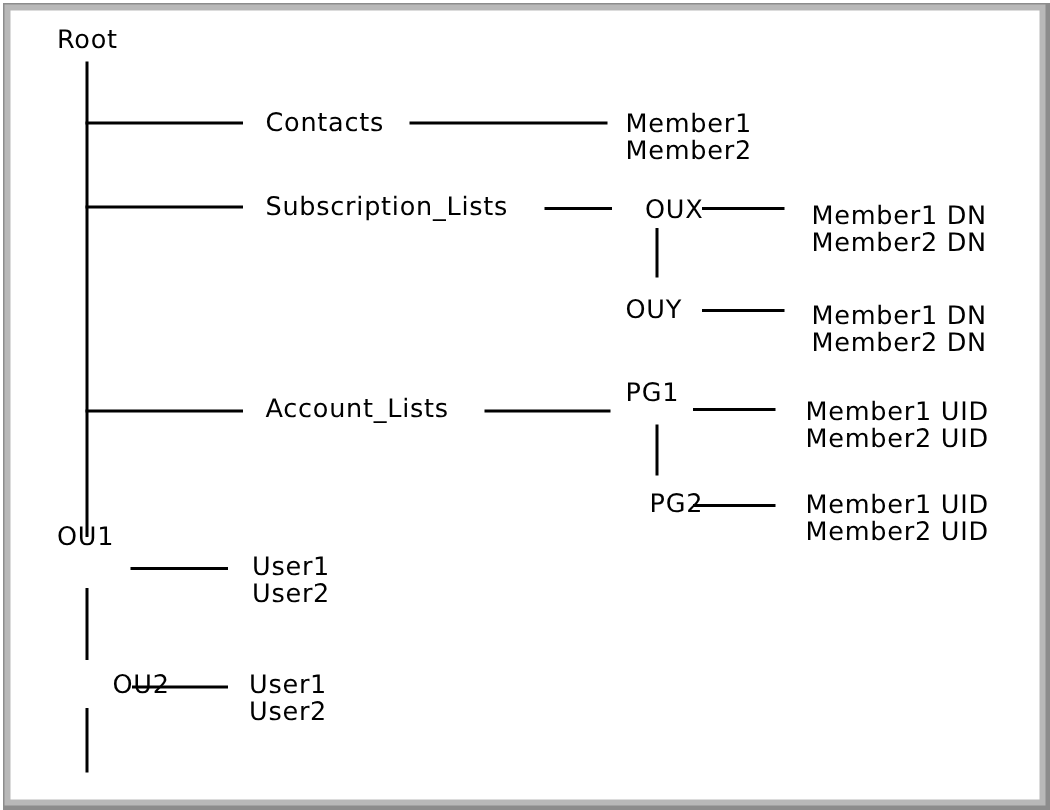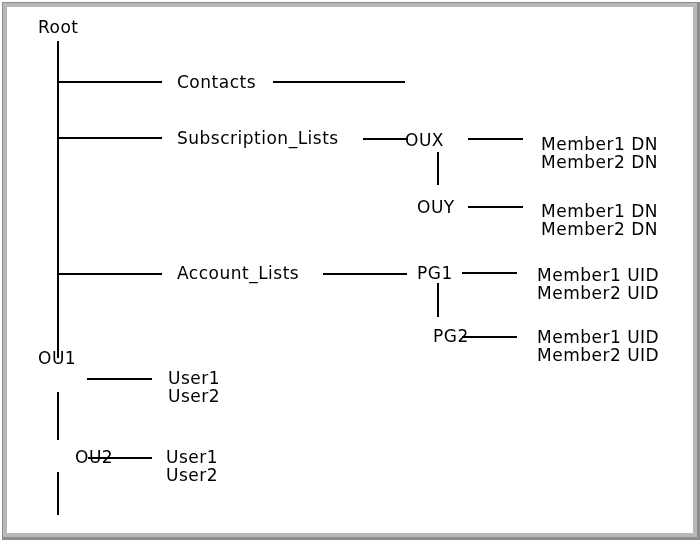--- a/index.html
+++ b/index.html
@@ -51,27 +51,31 @@
 <div id="stage">
   <div class="frame-dark"></div>
   <div class="frame-light"></div>
 
   <div class="canvas">
 
     <div class="lbl" style="left:31px; top:11px;">Root</div>
     <div class="lbl" style="left:170px; top:66px;text-align:center;">Contacts</div>
     <div class="lbl" style="left:170px; top:257px;">Account_Lists</div>
     <div class="lbl" style="left:170px; top:122px;">Subscription_Lists</div>
-    <div class="lbl" style="left:398px; top:124px;">OUX</div>
+    <div class="lbl" style="left:423px; top:124px;">OUX</div>
     <div class="lbl" style="left:410px; top:191px;text-align:right;">OUY</div>
-    <div class="lbl" style="left:410px; top:257px;">PG1</div>
+    <div class="lbl" style="left:410px; top:246px;">PG1</div>
     <div class="lbl" style="left:410px; top:320px;margin-left:16px;">PG2</div>
     <div class="lbl" style="left:31px; top:342px;">OU1</div>
     <div class="lbl" style="left:31px; top:441px;margin-left:37px;">OU2</div>
 
+    <div class="members" style="left:410px; top:67px;">
+      <div>Member1</div>
+      <div>Member2</div>
+    </div>
     <div class="members" style="left:534px; top:128px;">
       <div>Member1 DN</div>
       <div>Member2 DN</div>
     </div>
     <div class="members" style="left:534px; top:195px;">
       <div>Member1 DN</div>
       <div>Member2 DN</div>
     </div>
     <div class="members" style="left:530px; top:259px;">
       <div>Member1 UID</div>

